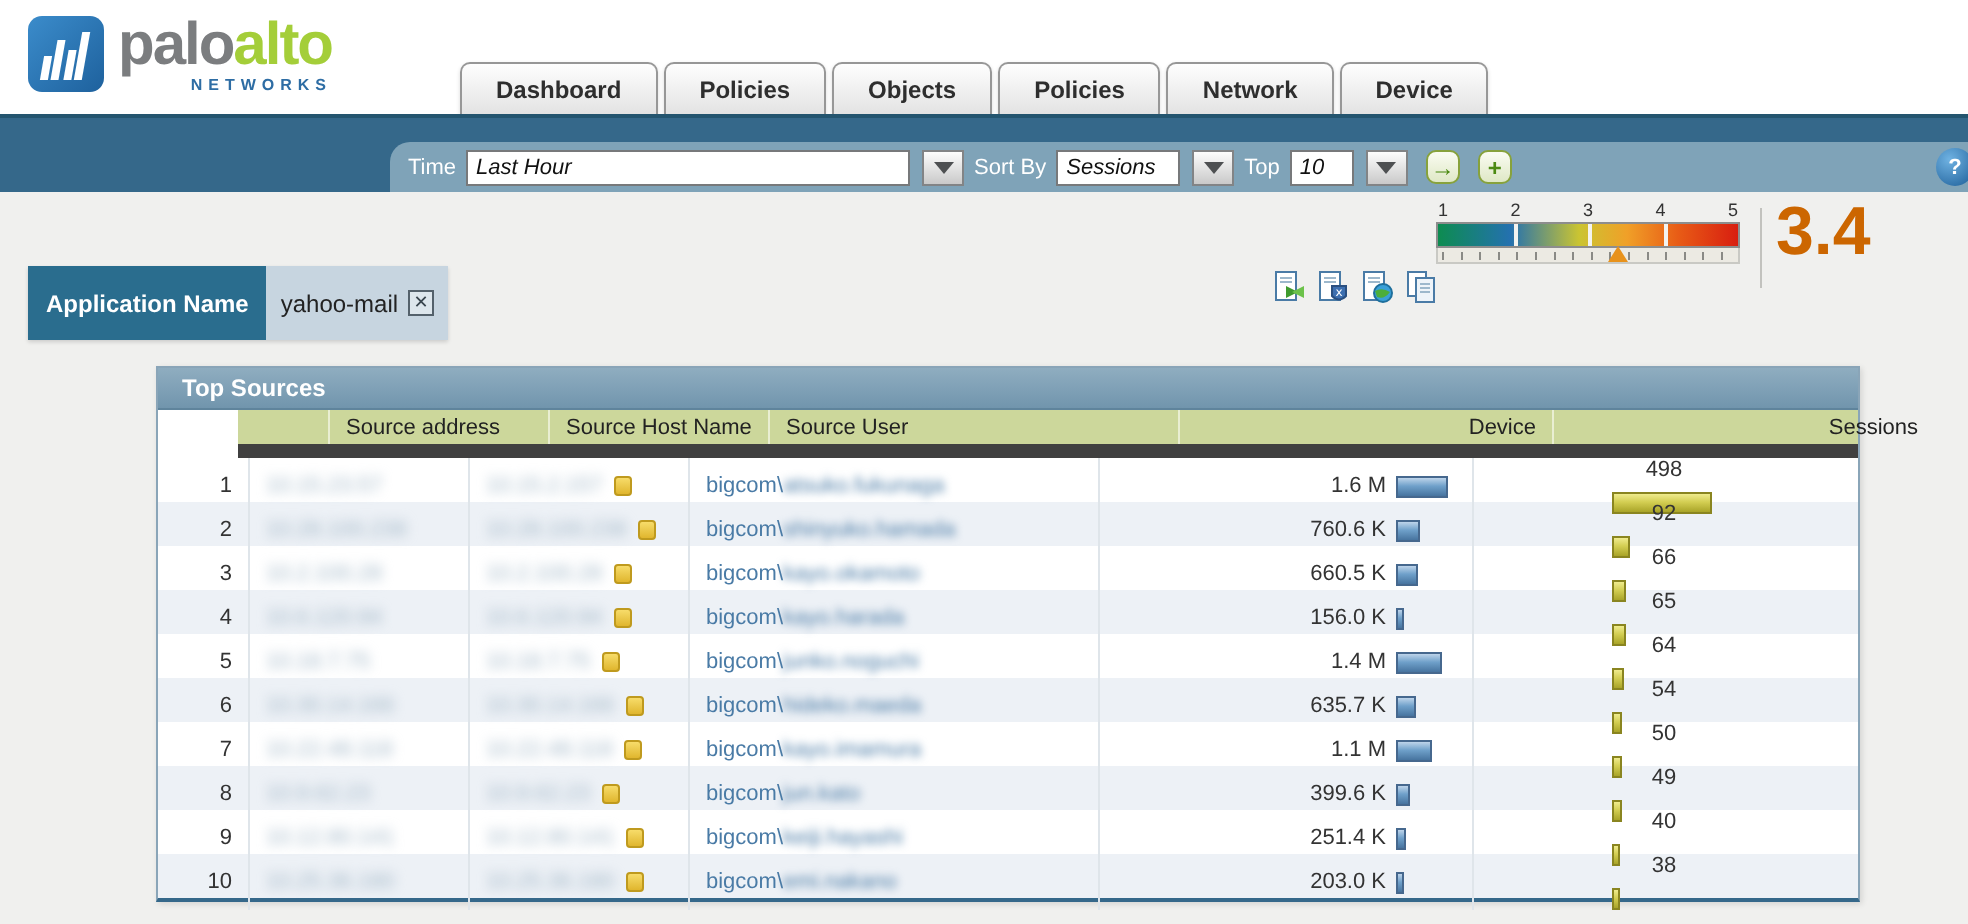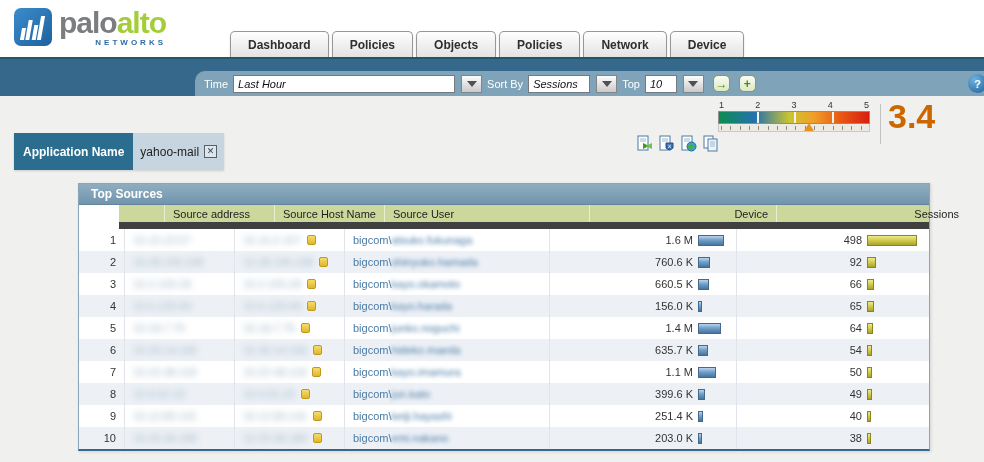--- a/index.html
+++ b/index.html
@@ -85,21 +85,21 @@
   .dt-title { height:21px; background:linear-gradient(#8fadc0,#7195ad); border-bottom:1px solid #5f849c;
     color:#fff; font-weight:bold; font-size:12px; display:flex; align-items:center; padding-left:12px; }
   .dt-grid { display:grid; grid-template-columns:46px 110px 110px 205px 187px 190px; align-items:center; }
   .dt-header { background:#ccd79b; height:24px; font-size:11px; color:#222; border-bottom:7px solid #404040;margin-left:40px; }
   .dt-header > div { height:100%; display:flex; align-items:center; padding:0 8px; border-right:1px solid #e9eed2; }
   .dt-header > div:last-child { border-right:none; }
   .h-right { justify-content:flex-end; }
   .dt-row { height:22px; font-size:11px; background:#fff; }
   .dt-row:nth-child(even) { background:#edf1f6; }
   .dt-row > div { height:100%; display:flex; align-items:center; padding:0 8px; border-right:1px solid #dfe5ea; }
-  .dt-row > div:last-child { border-right:none; }
+  .dt-row > div:last-child { border-right:none;flex-direction:column; }
   .c-rank { justify-content:flex-end; color:#333; }
   .blur3 { filter:blur(3px); color:#a3b8c8; }
   .blur2 { filter:blur(2px); }
   .host-icon { width:9px; height:10px; margin-left:6px; border-radius:2px; flex:none;
     background:linear-gradient(#f7dc6a,#e0b62e); border:1px solid #bf9a1e; }
   .c-user { color:#4a7ba6; }
   .c-num { justify-content:flex-end; gap:5px; padding-right:2px; color:#333; }
   .barbox { display:flex; align-items:center; flex:none; }
   .barbox.bytes { width:30px; } .barbox.sess { width:52px; }
   .bar-bytes { height:11px; background:linear-gradient(#bdd4ea,#6fa0ca 45%,#47749f); border:1px solid #46688e; }

